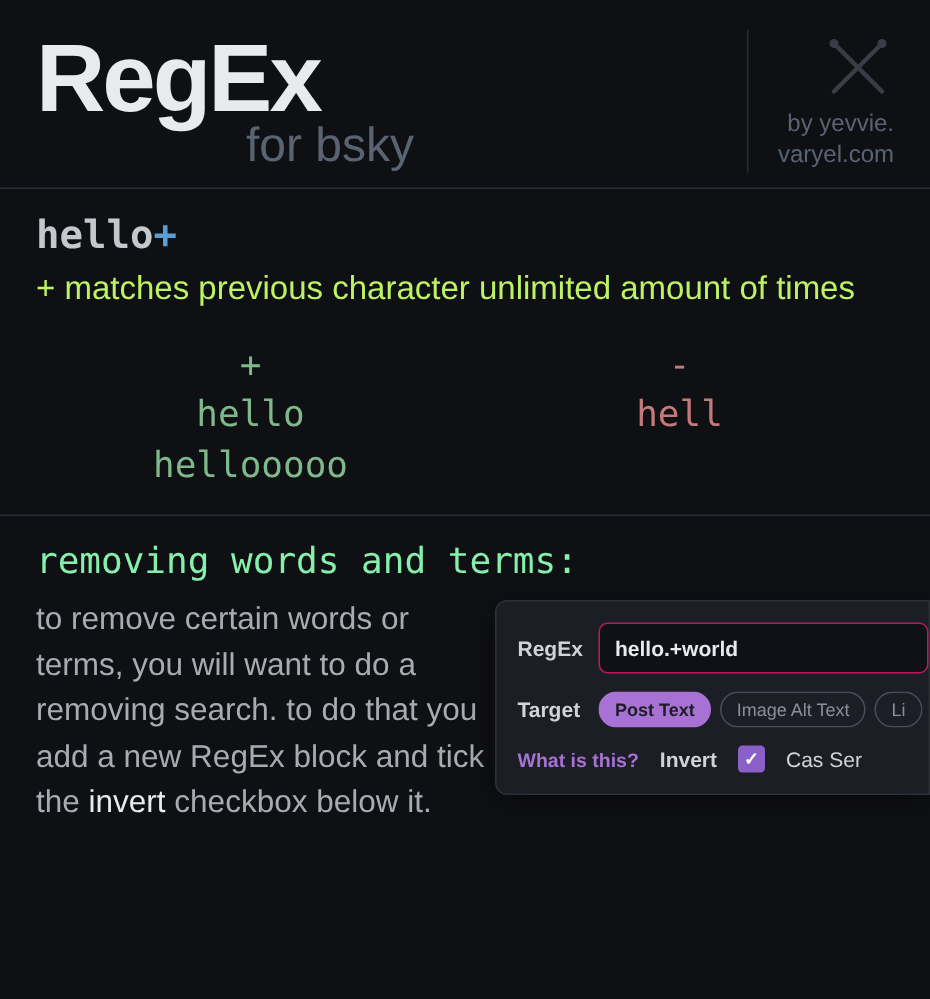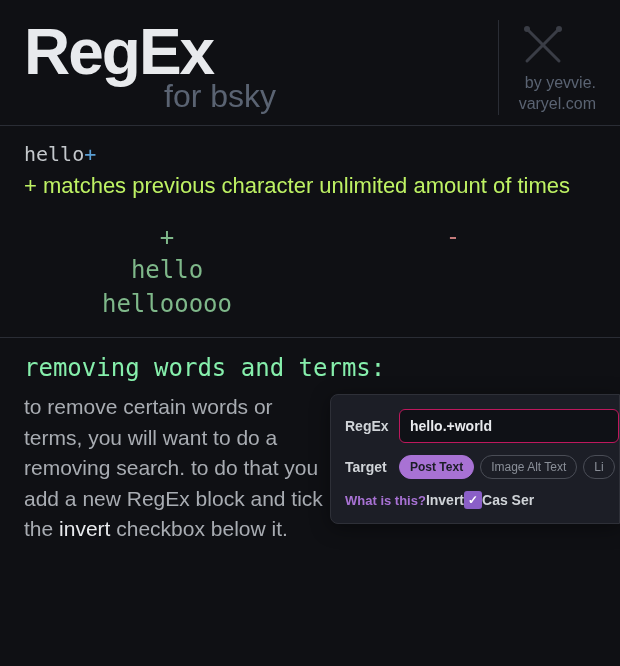--- a/index.html
+++ b/index.html
@@ -28,20 +28,21 @@
     .title-sub {
       font-size: 32px;
       color: #5a6372;
       font-weight: 400;
       margin-left: 140px;
       margin-top: -6px;
     }
     .byline-block {
       display: flex;
       flex-direction: column;
+      align-items: flex-end;
       justify-content: center;
       padding-left: 20px;
       border-left: 1px solid #2a2d35;
       padding-right: 4px;
     }
     .sword-icon {
       width: 48px;
       height: 48px;
       margin-bottom: 4px;
     }
@@ -50,22 +51,23 @@
       font-size: 16px;
       text-align: right;
       line-height: 1.3;
     }
     .regex-demo {
       padding: 16px 24px;
       border-bottom: 1px solid #2a2d35;
     }
     .regex-pattern {
       font-family: 'Consolas', 'Monaco', monospace;
-      font-size: 20px;
+      font-size: 26px;
       color: #c4c8cc;
+      font-weight: bold;
     }
     .regex-plus { color: #5a9fd4; }
     .regex-explain {
       color: #bef264;
       font-size: 22px;
       margin-top: 6px;
       line-height: 1.3;
     }
     .match-cols {
       display: flex;
@@ -143,20 +145,21 @@
     }
     .chip.active {
       background: #a872d4;
       color: #1c1e26;
       border-color: #a872d4;
       font-weight: 600;
     }
     .panel-bottom {
       display: flex;
       align-items: center;
+      gap: 14px;
     }
     .what-link {
       color: #a872d4;
       font-weight: 600;
       font-size: 13px;
     }
     .invert-label {
       color: #d0d4d8;
       font-weight: 600;
       font-size: 14px;
@@ -168,21 +171,21 @@
       border-radius: 3px;
       display: flex;
       align-items: center;
       justify-content: center;
       color: #fff;
       font-size: 12px;
       font-weight: bold;
     }
     .cas-label {
       color: #d0d4d8;
-      font-weight: 700;
+      font-weight: 400;
       font-size: 14px;
       line-height: 1.2;
       overflow: hidden;
     }
   </style>
 </head>
 <body>
 
 <div class="header">
   <div class="title-block">
@@ -209,20 +212,21 @@
     <span>+</span><span> matches previous character unlimited amount of times</span>
   </div>
   <div class="match-cols">
     <div class="match-pos">
       <div>+</div>
       <div>hello</div>
       <div>hellooooo</div>
     </div>
     <div class="match-neg">
       <div>-</div>
+      <div>hell</div>
     </div>
   </div>
 </div>
 
 <div class="section">
   <div class="section-title">removing words and terms:</div>
   <div class="section-body">
     <span>to remove certain words or terms, you will want to do a removing search. to do that you add a new RegEx block and tick the </span><span class="em">invert</span><span> checkbox below it.</span>
   </div>
 

